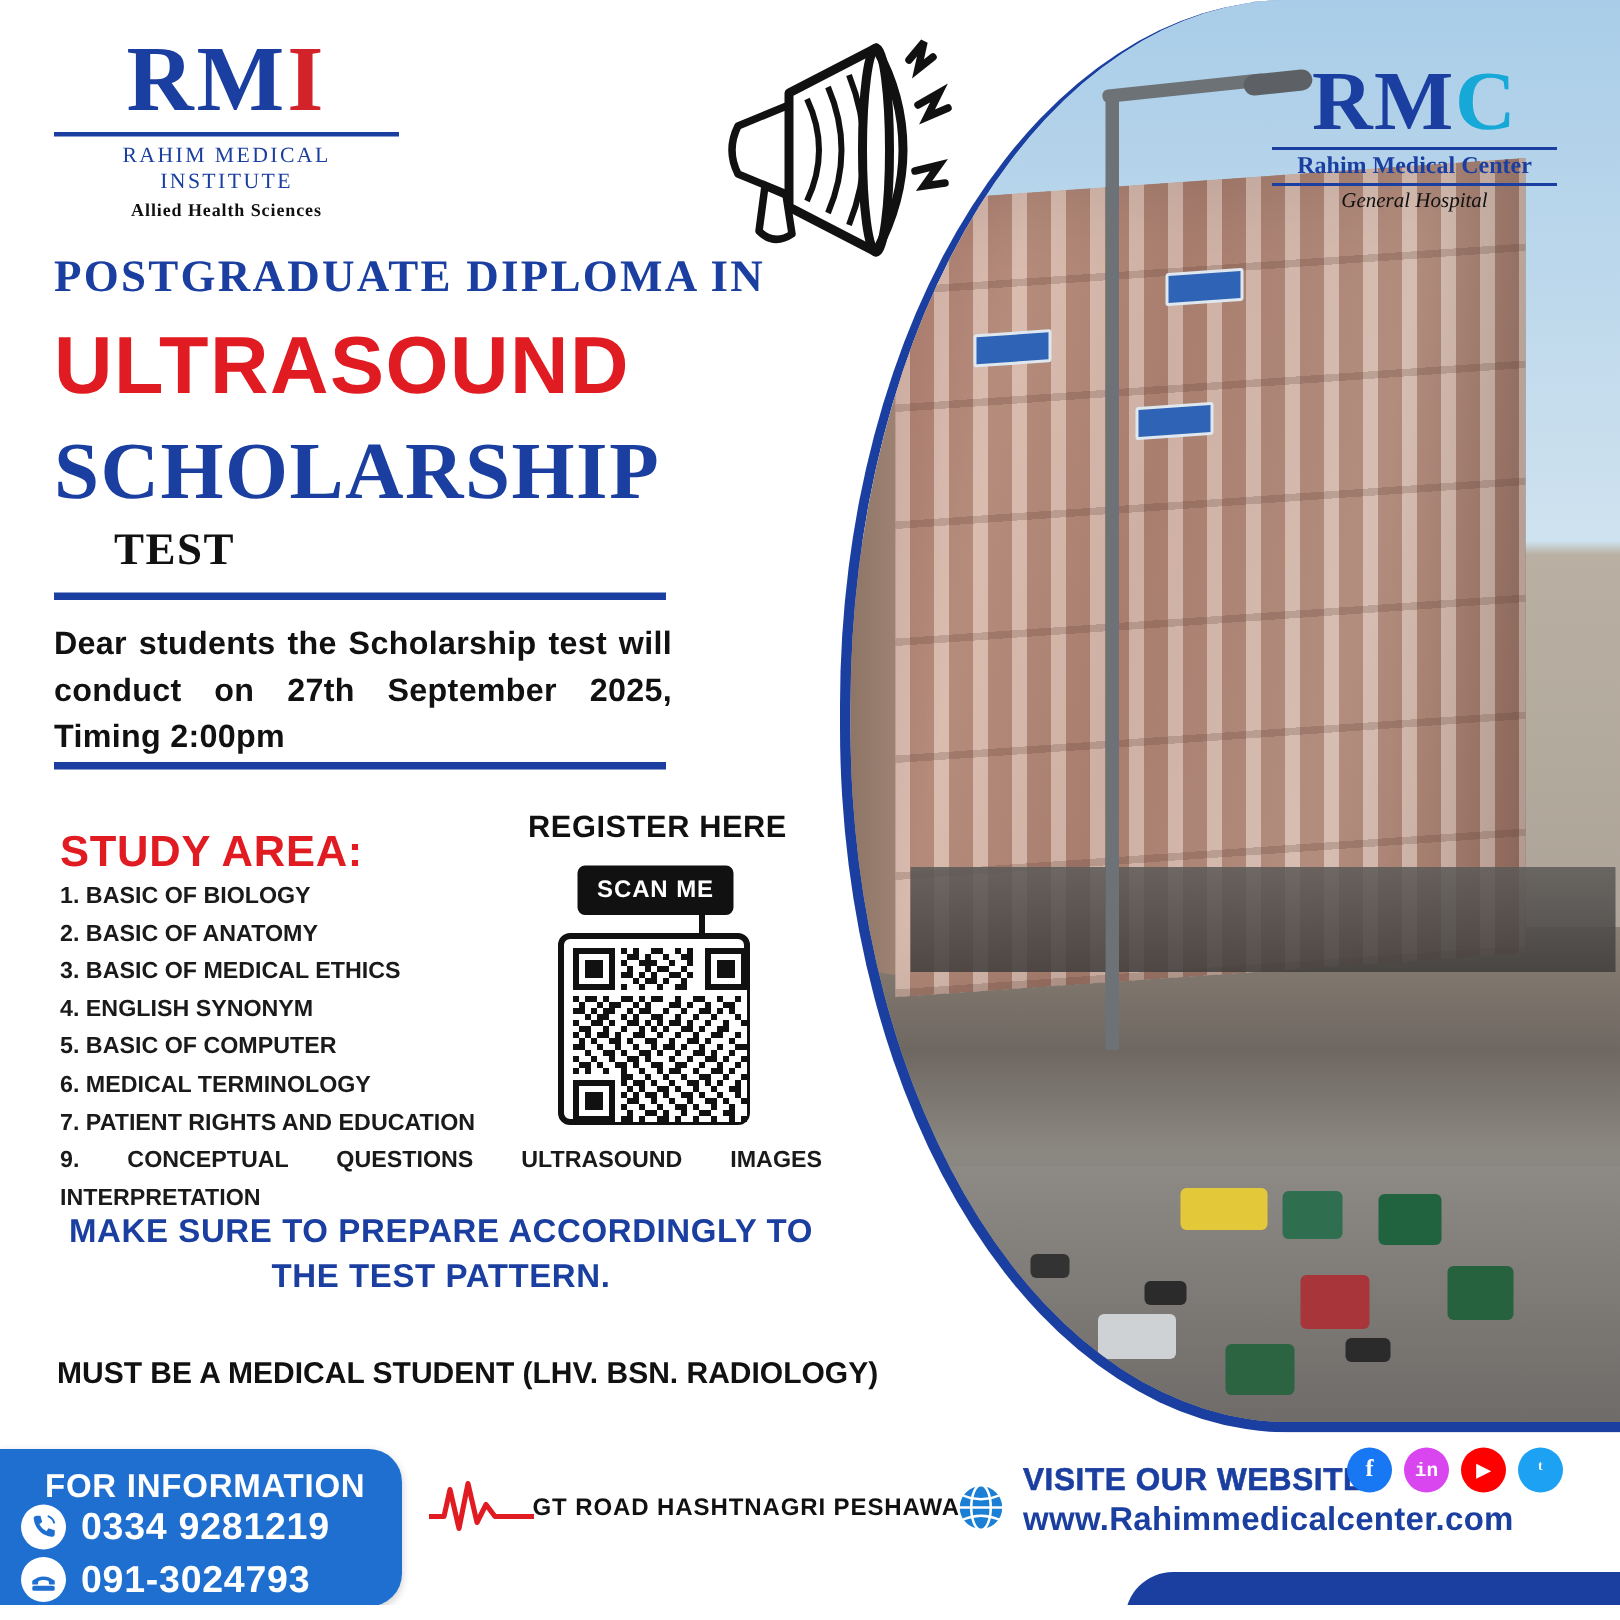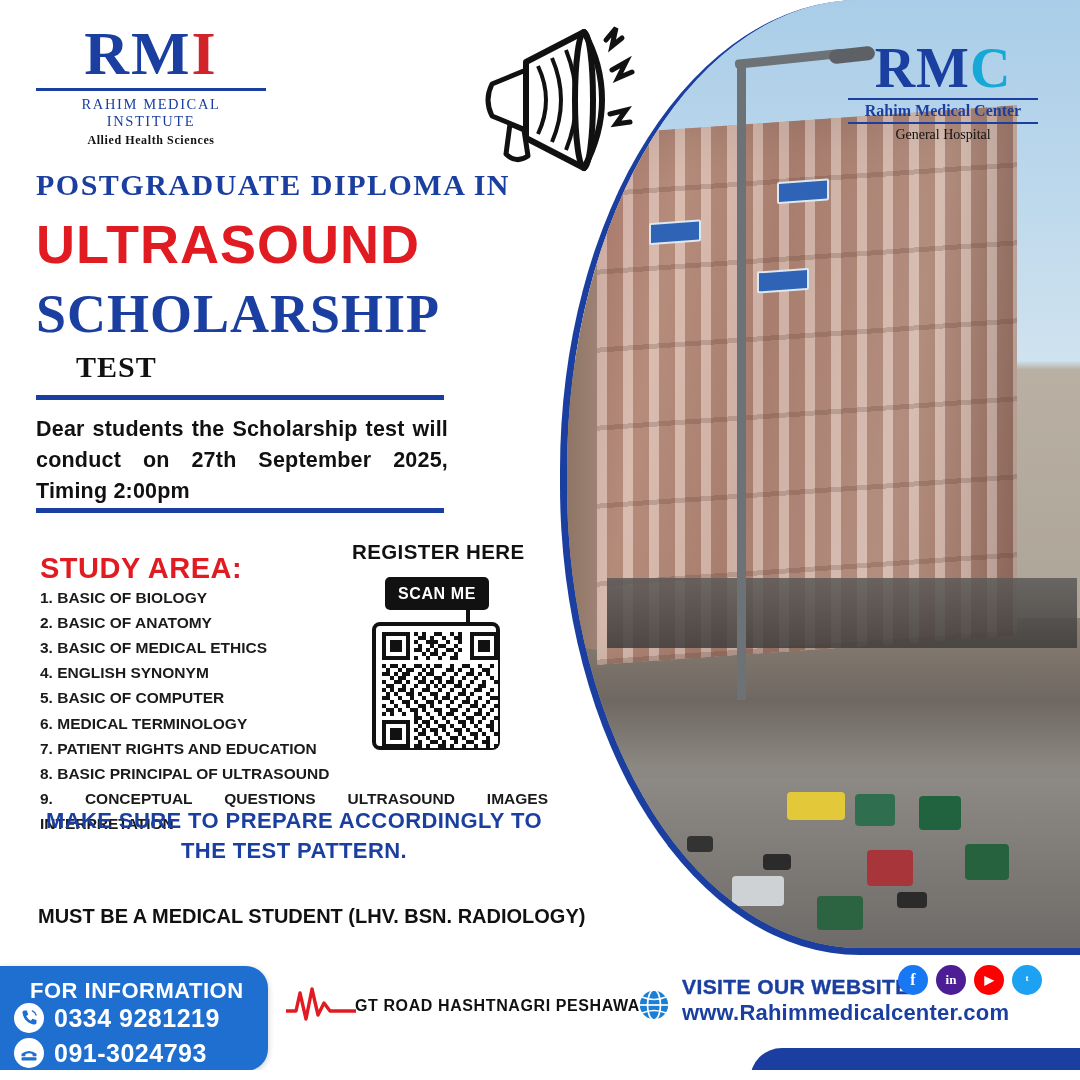--- a/index.html
+++ b/index.html
@@ -111,21 +111,21 @@
     font-family:"Liberation Serif", serif; font-weight:bold; font-size:56px;
     line-height:1; color:#1b3fa0; letter-spacing:1px;
   }
   .rmc-mark .c { color:#16a8d6; }
   .rmc-name {
     font-family:"Liberation Serif", serif; font-weight:bold; font-size:16px;
     color:#1b3fa0; border-top:2px solid #1b3fa0; border-bottom:2px solid #1b3fa0;
     padding:2px 0; margin-top:2px;
   }
   .rmc-sub {
-    font-family:"Liberation Serif", serif; font-size:14px;
+    font-family:"Liberation Serif", serif; font-style:italic; font-size:14px;
     color:#111; margin-top:3px;
   }
 
   
   .megaphone { position:absolute; left:480px; top:22px; width:160px; height:150px; }
 
   
   .kicker {
     position:absolute; left:36px; top:168px;
     font-family:"Liberation Serif", serif; font-weight:bold;
@@ -326,21 +326,20 @@
 
   <div class="study-title">STUDY AREA:</div>
   <ul class="study-list">
     <li>1. BASIC OF BIOLOGY</li>
     <li>2. BASIC OF ANATOMY</li>
     <li>3. BASIC OF MEDICAL ETHICS</li>
     <li>4. ENGLISH SYNONYM</li>
     <li>5. BASIC OF COMPUTER</li>
     <li>6. MEDICAL TERMINOLOGY</li>
     <li>7. PATIENT RIGHTS AND EDUCATION</li>
-    <li>8. BASIC PRINCIPAL OF ULTRASOUND</li>
     <li class="wrap">9. CONCEPTUAL QUESTIONS ULTRASOUND IMAGES INTERPRETATION</li>
   </ul>
 
   <div class="prepare">MAKE SURE TO PREPARE ACCORDINGLY TO THE TEST PATTERN.</div>
   <div class="elig-text">MUST BE A MEDICAL STUDENT (LHV. BSN. RADIOLOGY)</div>
 
   <div class="register-here">REGISTER HERE</div>
   <div class="scanme">SCAN ME</div>
   <div class="qr-arrow">
     <svg width="26" height="42" viewBox="0 0 26 42">
@@ -624,20 +623,20 @@
       <path d="M5,25 Q17,20 29,25" fill="none" stroke="#fff" stroke-width="1.5"></path>
       <circle cx="17" cy="17" r="15" fill="none" stroke="#fff" stroke-width="1.7"></circle>
     </svg>
   </div>
 
   <div class="visit">VISITE OUR WEBSITE</div>
   <div class="web">www.Rahimmedicalcenter.com</div>
 
   <div class="social">
     <span class="s" style="background:#1877F2;">f</span>
-    <span class="s" style="background:#4c1d95; font-size:13px;">in</span>
+    <span class="s" style="background:#d946ef; font-size:13px;font-family:Liberation Mono, monospace;">in</span>
     <span class="s" style="background:#FF0000; font-size:12px;">▶</span>
     <span class="s" style="background:#1DA1F2; font-size:15px;">ᵗ</span>
   </div>
 
   <div class="blue-corner"></div>
   <div class="bottom-strip"></div>
 </div>
 
 </body></html>

